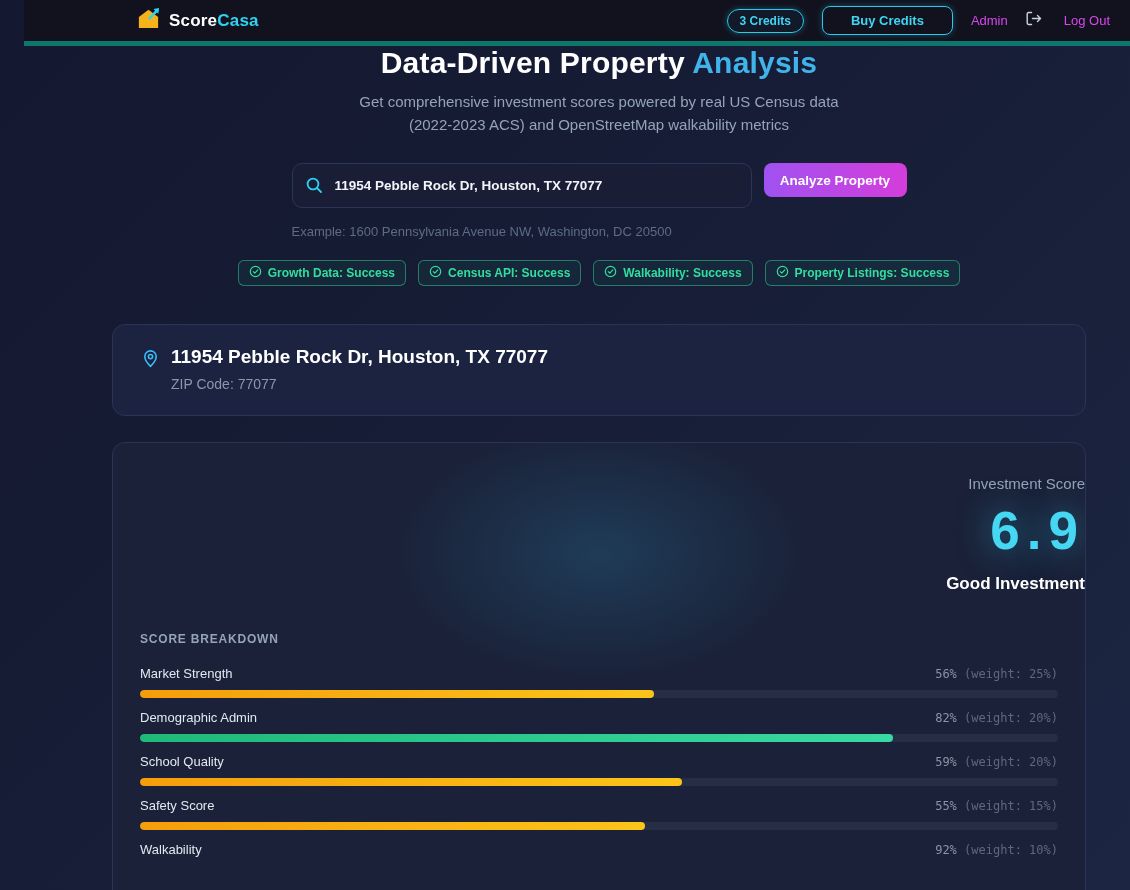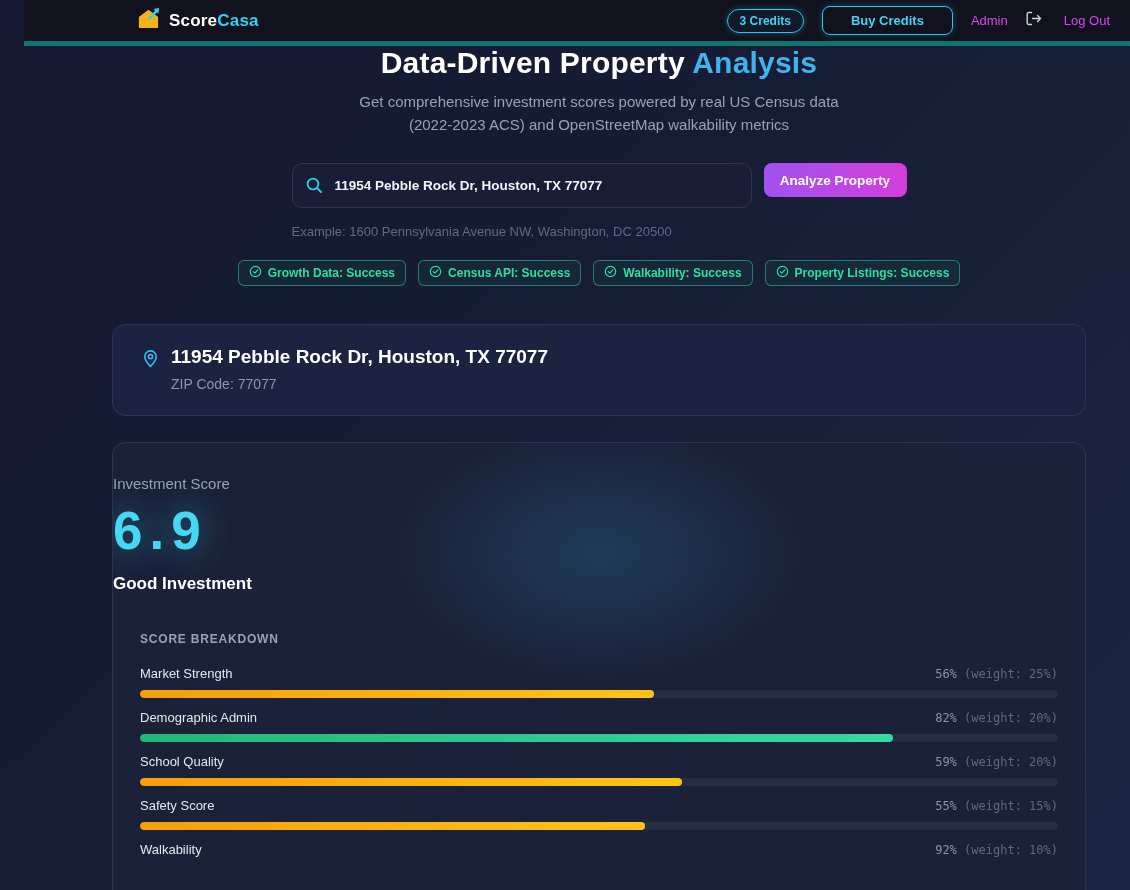--- a/index.html
+++ b/index.html
@@ -79,21 +79,21 @@
   .address-card { margin-top: 38px; padding: 21px 27px 23px; display: flex; gap: 10px; }
   .addr-title { font-size: 19px; font-weight: bold; color: #ffffff; }
   .addr-zip { font-size: 14px; color: #8b96ab; margin-top: 8px; }
 
   .score-card { margin-top: 26px; padding: 32px 0 40px; position: relative; overflow: hidden; height: 600px; background: #1a2138; }
   .score-halo {
     position: absolute; left: 50%; top: -20px; transform: translateX(-50%);
     width: 420px; height: 260px; pointer-events: none;
     background: radial-gradient(closest-side, rgba(56,190,240,.17), rgba(56,190,240,0));
   }
-  .score-top { position: relative; text-align: left; }
+  .score-top { position: relative; text-align: right; }
   .score-heading { font-size: 15px; color: #94a3b8; }
   .score-value {
     margin-top: 12px; font-size: 53px; line-height: 1; font-weight: bold;
     color: #46d7f3; letter-spacing: 7px;
     text-shadow: 0 0 34px rgba(56,208,242,.55);
   }
   .score-verdict { margin-top: 17px; font-size: 17px; font-weight: bold; color: #ffffff; }
 
   .breakdown { padding: 0 27px; margin-top: 38px; }
   .breakdown-heading { font-size: 12px; font-weight: 600; letter-spacing: .8px; color: #94a3b8; margin-bottom: 19px; }

